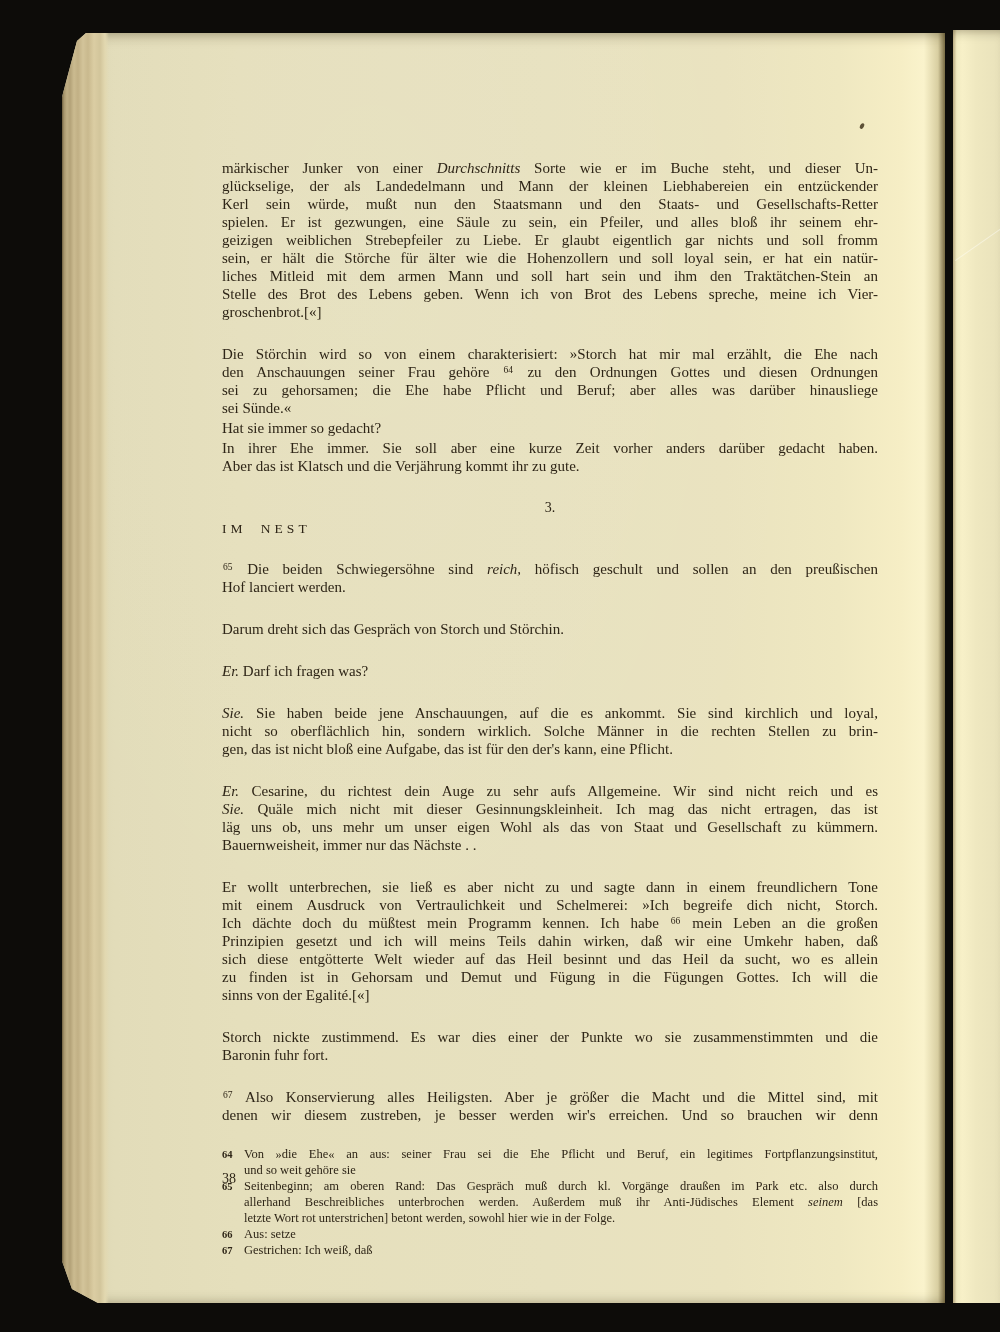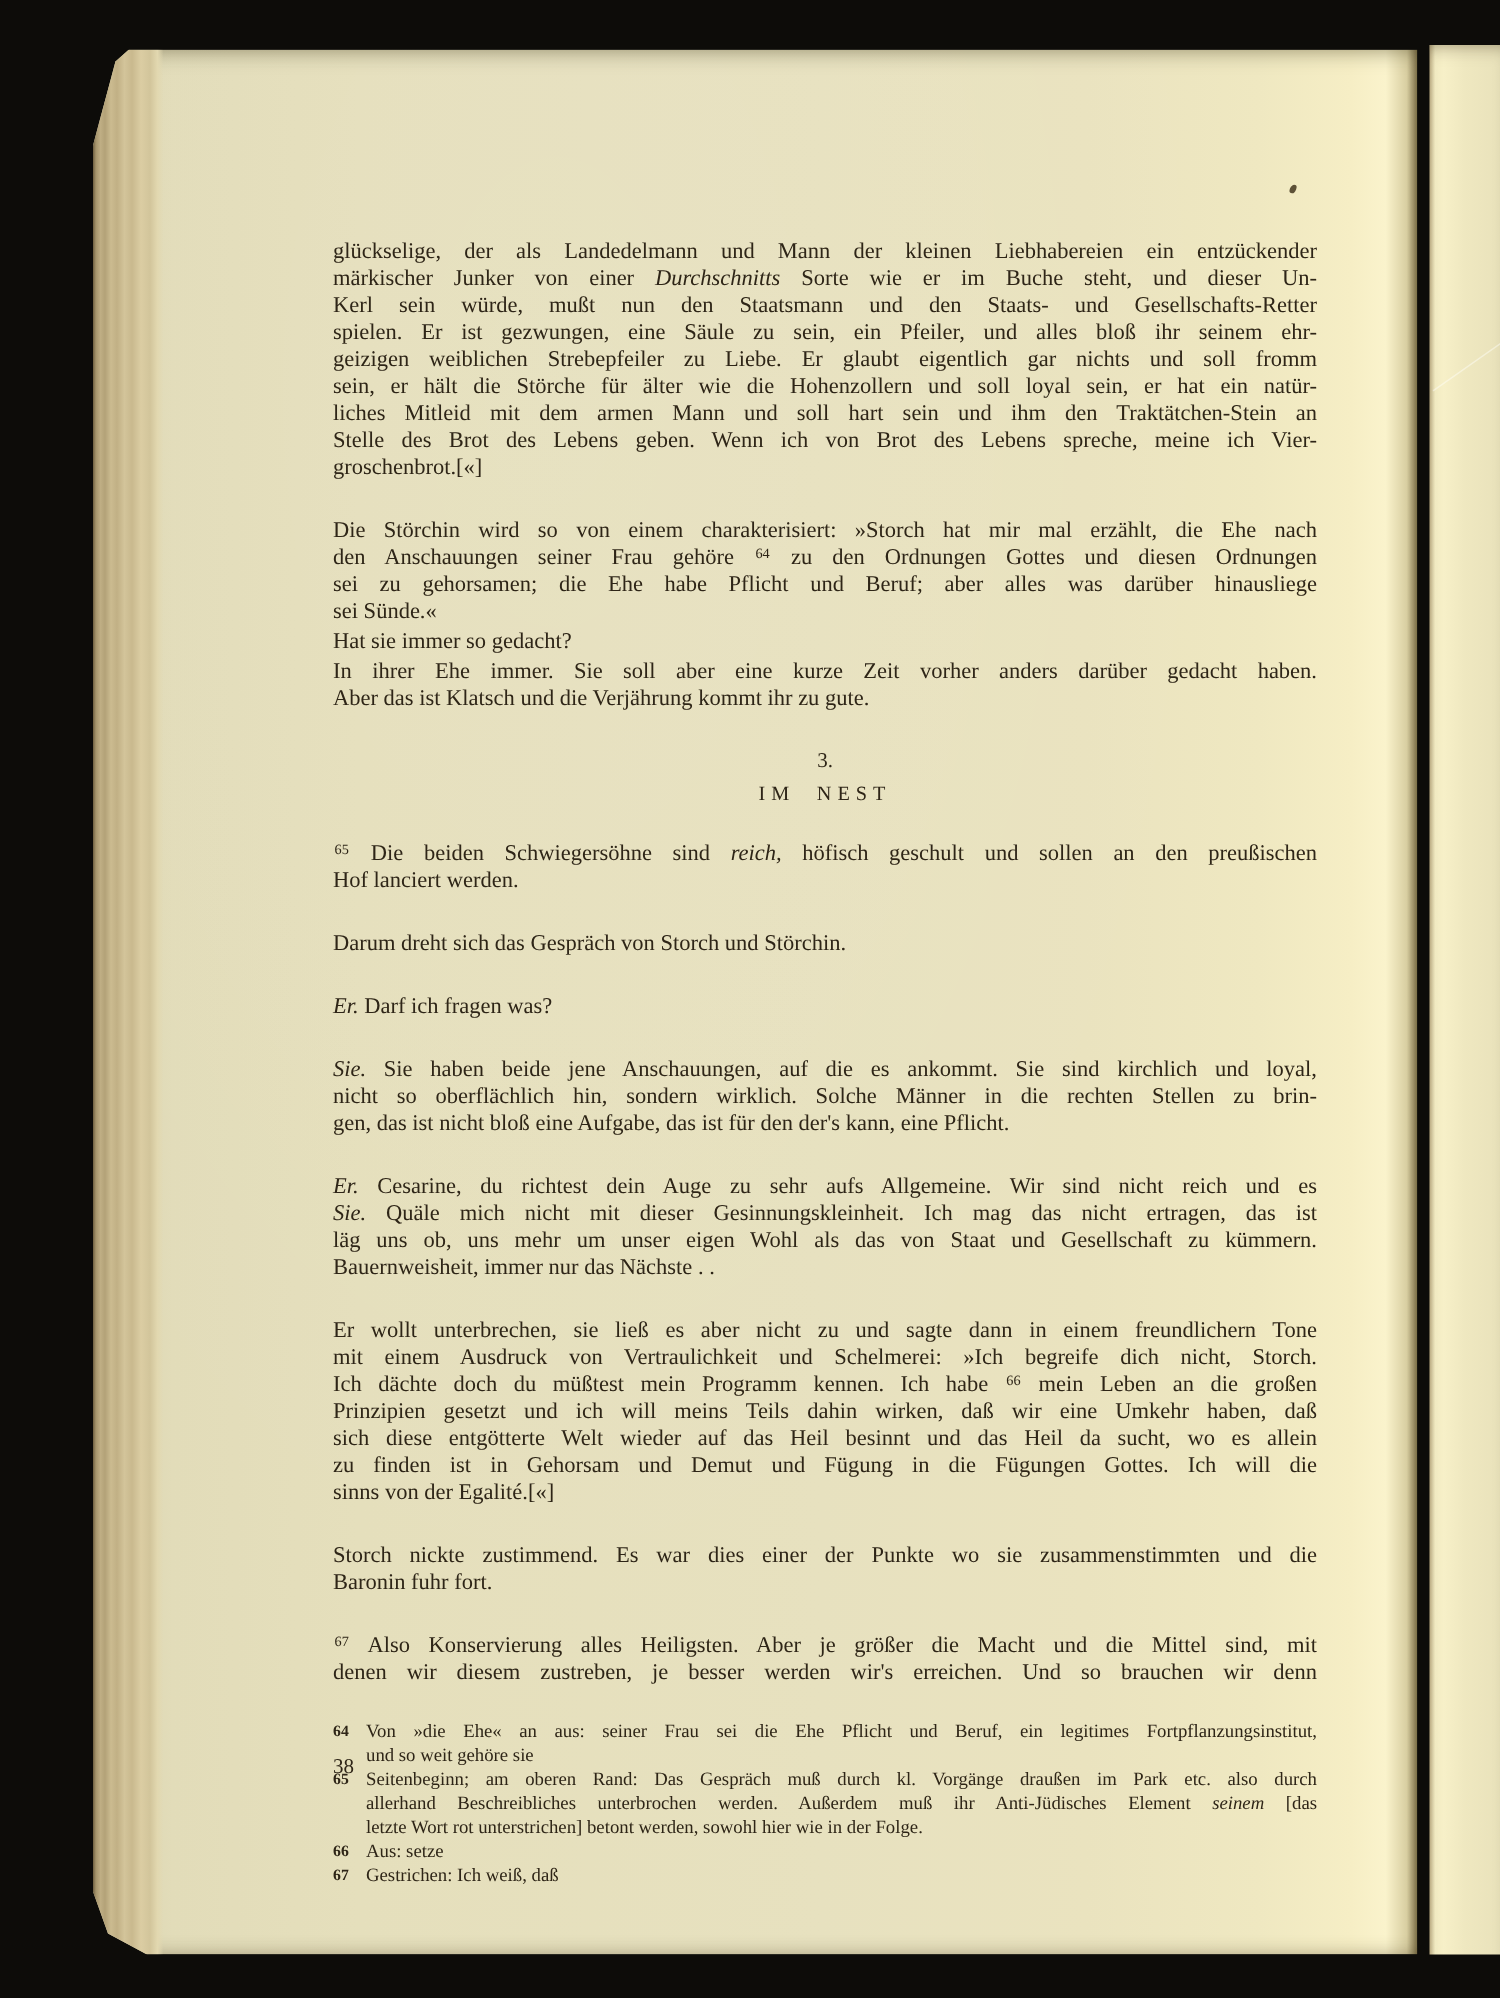--- a/index.html
+++ b/index.html
@@ -56,21 +56,21 @@
   .text-block{
     position:absolute;left:160px;top:126px;width:656px;
     color:#2e2517;
     font-size:15px;line-height:18px;
   }
   .para{margin:0;}
   .text-block .para:first-child{margin-top:0;}
   .k-body{margin-top:24px;}
   .k-body-tight{margin-top:2px;}
   .k-section-number{margin-top:24px;text-align:center;font-size:14px;}
-  .k-section-title{margin-top:3px;text-align:center;font-size:13.5px;
+  .k-section-title{margin-top:3px;text-align:left;font-size:13.5px;
                    letter-spacing:4px;word-spacing:7px;}
   .k-body-lead{margin-top:22px;}
   .line{display:block;}
   .line.just{text-align:justify;text-align-last:justify;text-justify:inter-word;}
   .it{font-style:italic;}
   .sup{font-size:9.5px;line-height:0;position:relative;top:-4px;padding:0 1px;}
 
   
   .footnotes{margin-top:22px;font-size:12.5px;line-height:16px;}
   .footnote{position:relative;padding-left:22px;}
@@ -90,22 +90,22 @@
   }
 </style>
 </head>
 <body>
 
 <div class="scan">
 
   <div class="page">
     <div class="text-block" id="text-block">
         <div class="para k-body">
+          <div class="line just"><span>märkischer Junker von einer </span><span class="it">Durchschnitts</span><span> Sorte wie er im Buche steht, und dieser Un-</span></div>
           <div class="line just"><span>glückselige, der als Landedelmann und Mann der kleinen Liebhabereien ein entzückender</span></div>
-          <div class="line just"><span>märkischer Junker von einer </span><span class="it">Durchschnitts</span><span> Sorte wie er im Buche steht, und dieser Un-</span></div>
           <div class="line just"><span>Kerl sein würde, mußt nun den Staatsmann und den Staats- und Gesellschafts-Retter</span></div>
           <div class="line just"><span>spielen. Er ist gezwungen, eine Säule zu sein, ein Pfeiler, und alles bloß ihr seinem ehr-</span></div>
           <div class="line just"><span>geizigen weiblichen Strebepfeiler zu Liebe. Er glaubt eigentlich gar nichts und soll fromm</span></div>
           <div class="line just"><span>sein, er hält die Störche für älter wie die Hohenzollern und soll loyal sein, er hat ein natür-</span></div>
           <div class="line just"><span>liches Mitleid mit dem armen Mann und soll hart sein und ihm den Traktätchen-Stein an</span></div>
           <div class="line just"><span>Stelle des Brot des Lebens geben. Wenn ich von Brot des Lebens spreche, meine ich Vier-</span></div>
           <div class="line"><span>groschenbrot.[«]</span></div>
         </div>
         <div class="para k-body">
           <div class="line just"><span>Die Störchin wird so von einem charakterisiert: »Storch hat mir mal erzählt, die Ehe nach</span></div>

